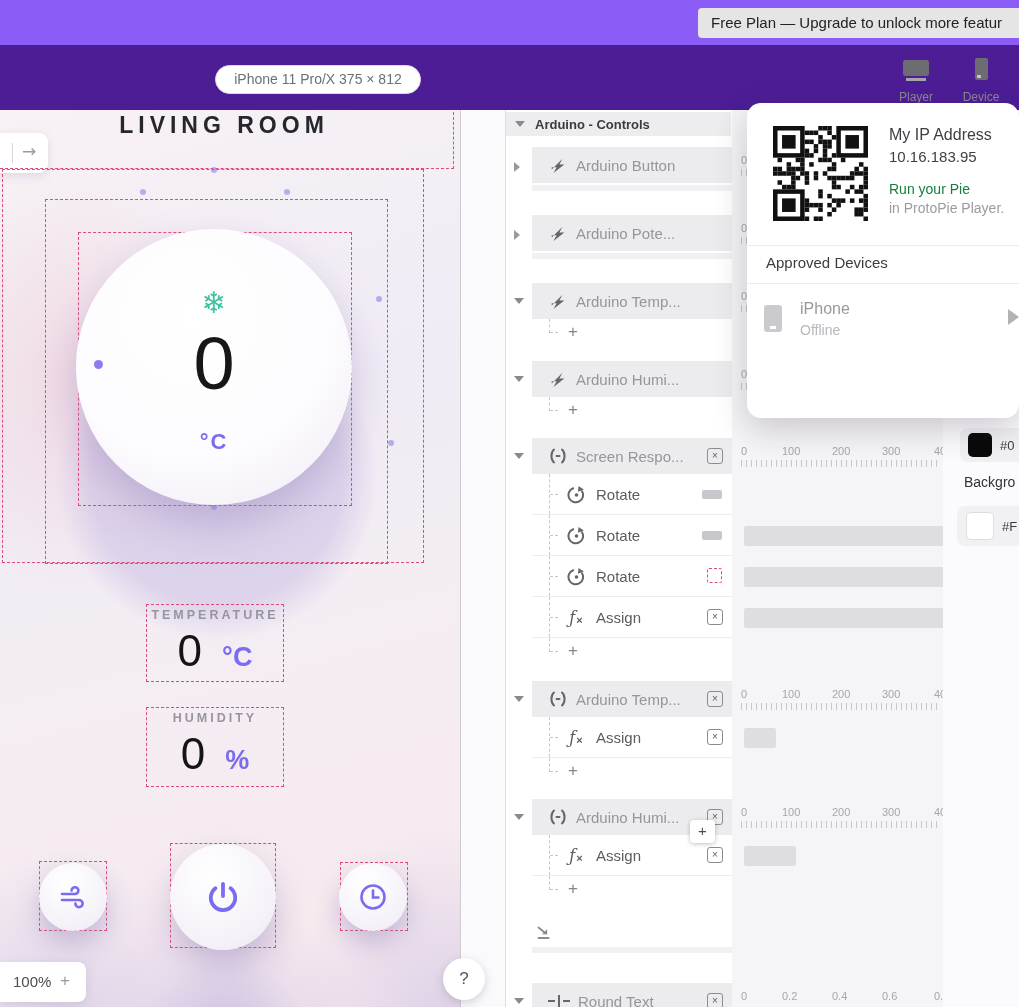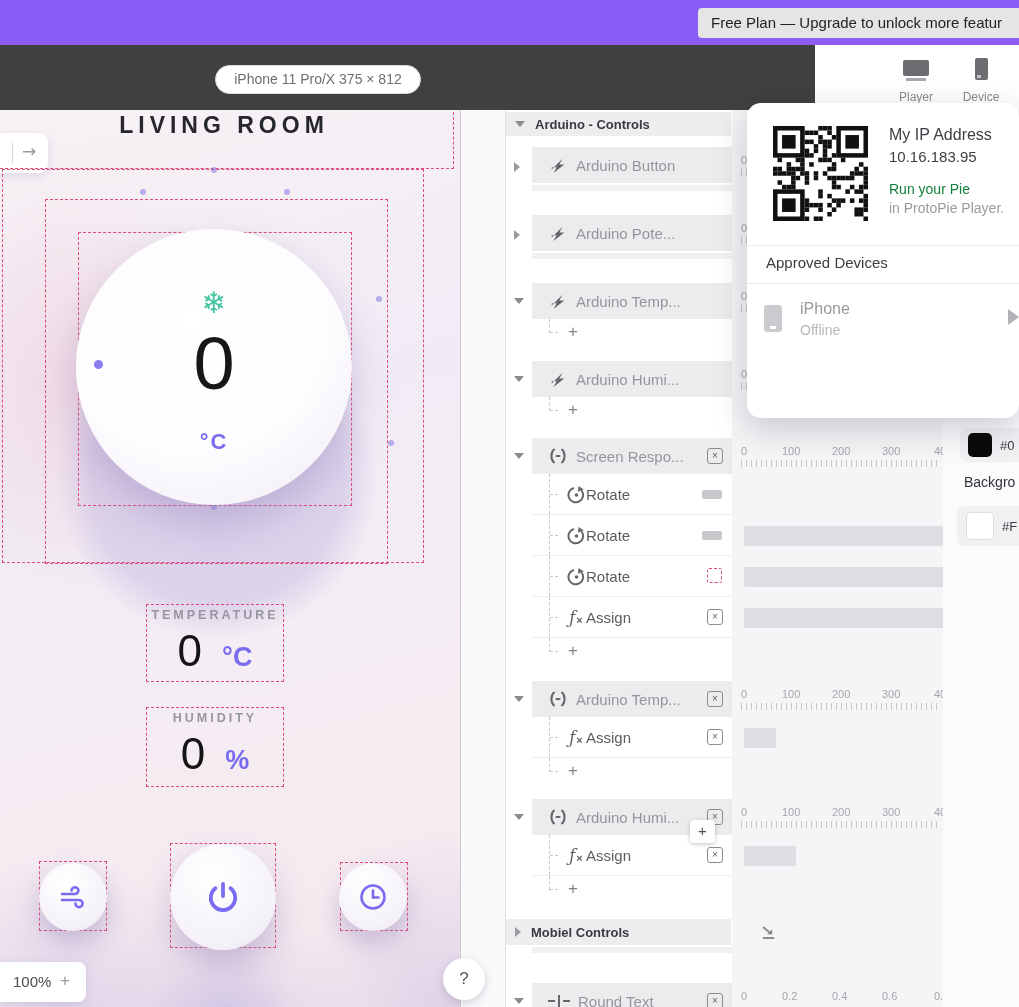--- a/index.html
+++ b/index.html
@@ -5,21 +5,21 @@
 *{box-sizing:border-box;margin:0;padding:0}
 html,body{width:1019px;height:1007px;overflow:hidden;font-family:"Liberation Sans",sans-serif}
 #app{position:relative;width:1019px;height:1007px;background:#fff;overflow:hidden}
 
 
 .banner-row{position:absolute;left:0;top:0;width:1019px;height:45px;background:#8b5cf6}
 .free-banner{position:absolute;left:698px;top:8px;width:330px;height:30px;background:#e5e5e6;border-radius:4px;
   font-size:15px;color:#232326;line-height:30px;padding-left:13px;white-space:nowrap;overflow:hidden}
 
 
-.toolbar{position:absolute;left:0;top:45px;width:815px;height:65px;background:#404040}
+.toolbar{position:absolute;left:0;top:45px;width:1019px;height:65px;background:#4c1d95}
 .device-pill{position:absolute;left:215px;top:20px;width:206px;height:29px;border:1px solid #dcdcde;border-radius:15px;
   background:#fff;font-size:14px;color:#6f6f74;text-align:center;line-height:27px;white-space:nowrap}
 .tb-btn{position:absolute;top:13px;width:52px;height:46px;text-align:center;cursor:pointer}
 .tb-btn .lbl{position:absolute;left:0;right:0;bottom:0;font-size:12px;color:#8b8b90}
 .mon-icon{position:absolute;left:13px;top:2px;width:26px;height:16px;background:#6c6c71;border-radius:2px}
 .mon-icon:after{content:"";position:absolute;left:3px;bottom:-5px;width:20px;height:3px;background:#a7a7ab}
 .phone-icon-tb{position:absolute;left:20px;top:0;width:13px;height:22px;background:#6c6c71;border-radius:2px}
 .phone-icon-tb:after{content:"";position:absolute;left:2px;bottom:2px;width:4px;height:3px;background:#c4c4c8}
 
 
@@ -86,21 +86,21 @@
 .icon{display:inline-flex;align-items:center;justify-content:center;width:20px;height:20px;margin-left:16px;flex:none}
 .close-btn{position:absolute;right:9px;top:50%;margin-top:-8px;width:16px;height:16px;border:1.4px solid #8b8b90;border-radius:3px;
   font-size:10px;line-height:13px;text-align:center;color:#606065;cursor:pointer;background:transparent}
 .actrow{height:41px}
 .actrow .ccell{background:#fff;border-bottom:1px solid #ededf0;display:flex;align-items:center}
 .addrow{height:26px}
 .addrow .ccell{background:#fff;display:flex;align-items:center}
 .tree{position:absolute;left:17px;top:0;bottom:0;border-left:1px dashed #c6c6ca}
 .tree.half{bottom:auto;height:55%}
 .treetick{position:absolute;left:18px;top:50%;width:8px;border-top:1px dashed #c6c6ca}
-.act-label{font-size:15px;color:#5c5c62;}
+.act-label{font-size:15px;color:#5c5c62;margin-left:10px}
 .actrow .icon{margin-left:34px}
 .plus-glyph{margin-left:36px;font-size:17px;color:#848489;cursor:pointer}
 .badge-pill{position:absolute;right:10px;top:50%;margin-top:-4px;width:20px;height:9px;background:#c8c8cc;border-radius:2px}
 .badge-dashed{position:absolute;right:10px;top:50%;margin-top:-8px;width:15px;height:15px;border:1px dashed #dd4b7b;border-radius:2px}
 .ruler{position:absolute;left:0;top:0;right:0;height:100%}
 .ruler .rlab{position:absolute;top:7px;font-size:11px;color:#a6a6ab}
 .ruler .rticks{position:absolute;top:22px;height:7px;
   background:repeating-linear-gradient(to right,#c6c6cb 0,#c6c6cb 1px,transparent 1px,transparent 5px)}
 .tbar{position:absolute;left:12px;top:50%;margin-top:-10px;height:20px;background:#dedde1;border-radius:2px;cursor:pointer}
 .fx-f{font-style:italic;font-size:16px;color:#5c5c62;font-family:"DejaVu Serif",serif}
@@ -581,24 +581,20 @@
           <div class="lcell"></div>
           <div class="ccell">
             <div class="tree half"></div>
             <div class="treetick"></div>
             <span class="plus-glyph">+</span>
           </div>
           <div class="tcell"></div>
         </div>
         <div class="gaprow" style="height: 17px;"></div>
         <div class="prow headrow h2">
-          <div class="hleft">
-            <span class="caret right"></span>
-            <div class="hlabel">Mobiel Controls</div>
-          </div>
           <div class="tcell">
             <span class="icon" style="position: absolute; left: 12px; top: 4px;">
               <svg width="22" height="18" viewBox="0 0 22 18">
                 <g fill="none" stroke="#8b8b90" stroke-width="2" stroke-linecap="round">
                   <path d="M5 3 l8 6.5"></path>
                   <path d="M5 14.5 h11"></path>
                 </g>
                 <polygon points="14.5,10.5 8.8,10.5 14.5,4.8" fill="#8b8b90"></polygon>
               </svg>
             </span>

